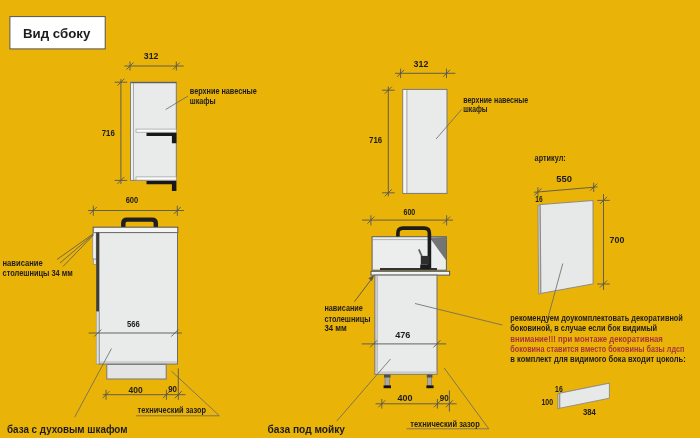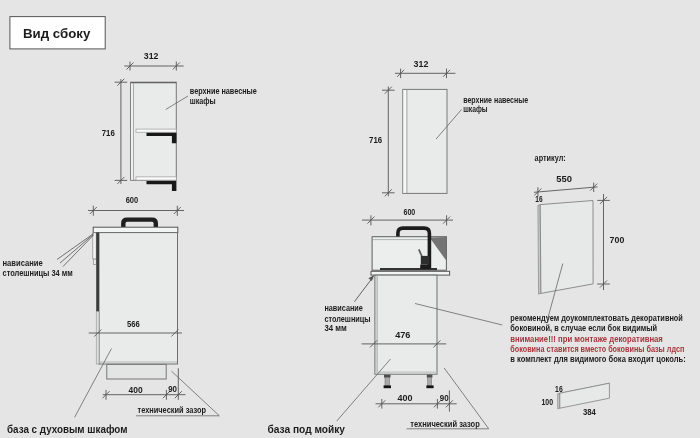--- a/index.html
+++ b/index.html
@@ -1,15 +1,15 @@
 <!DOCTYPE html>
 <html><head><meta charset="utf-8">
 <style>
 html,body{margin:0;padding:0;background:#fff;}
-#c{position:relative;transform:translateZ(0);will-change:transform;width:700px;height:438px;overflow:hidden;background:#e5e5e5;}
+#c{position:relative;transform:translateZ(0);will-change:transform;width:700px;height:438px;overflow:hidden;background:#eab308;}
 text{font-family:"Liberation Sans",sans-serif;font-weight:bold;fill:#1c1c1c;}
 </style></head>
 <body>
 <div id="c">
 <svg width="700" height="438" viewBox="0 0 700 438">
 
 <rect x="9.9" y="16.6" width="95.3" height="32.3" fill="#ffffff" stroke="#555" stroke-width="1"></rect>
 <text x="56.7" y="37.6" font-size="13.5px" text-anchor="middle" lengthAdjust="spacingAndGlyphs" textLength="67.4">Вид сбоку</text>
 
 <rect x="130.6" y="82.2" width="45.7" height="98.1" fill="#e9ebeb" stroke="#787878" stroke-width="1"></rect>

